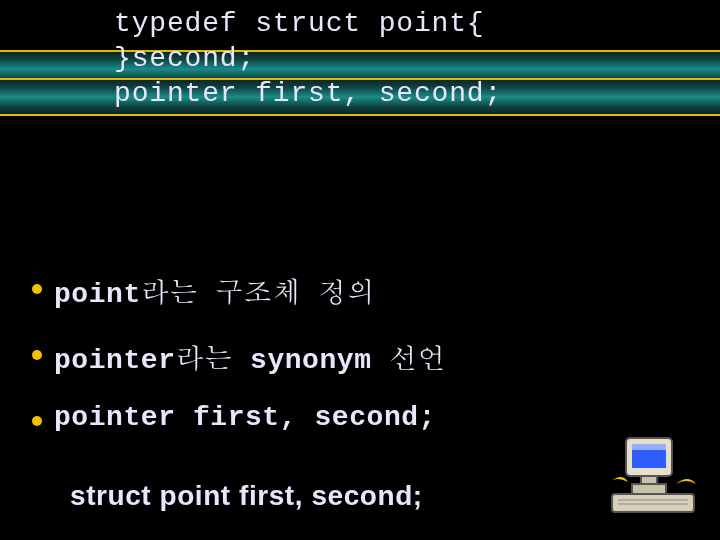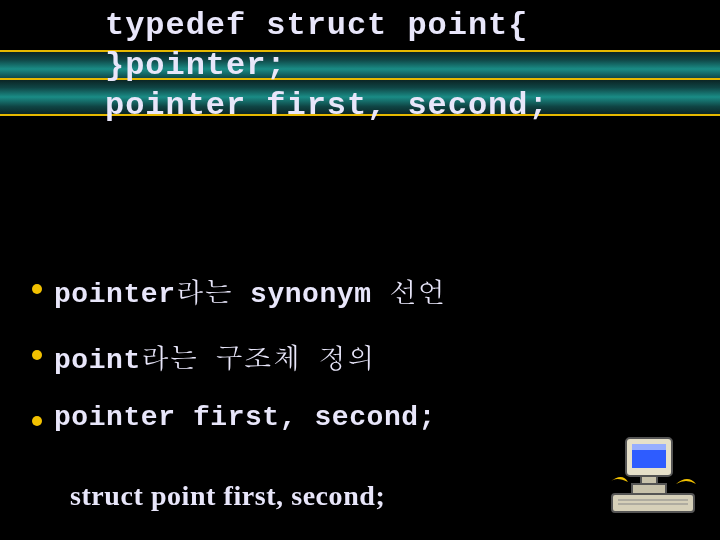--- a/index.html
+++ b/index.html
@@ -6,25 +6,25 @@
   html,body { width:720px; height:540px; }
   body {
     background:#000;
     font-family:"Batang","BatangChe","Courier New",monospace;
     color:#e8e6fa;
     position:relative;
     overflow:hidden;
   }
   .code-block {
     position:absolute;
-    left:105px;
+    left:114px;
     top:6px;
-    font-size:32px;
+    font-size:28px;
     line-height:1.25;
-    font-weight:700;
+    font-weight:400;
     letter-spacing:0.03em;
     font-family:"Courier New",monospace;
   }
   .code-block .indent1 { padding-left:0; }
   .code-block .indent2 { padding-left:52px; }
   .bullets {
     position:absolute;
     left:32px;
     top:270px;
     font-size:28px;
@@ -43,21 +43,21 @@
     flex:0 0 auto;
   }
   .bullets .txt { white-space:pre; font-family:"Courier New","Batang",monospace; }
   .sub-line {
     position:absolute;
     left:70px;
     top:480px;
     font-size:28px;
     font-weight:600;
     letter-spacing:0.02em;
-    font-family:Liberation Serif, serif;
+    font-family:Liberation Sans, sans-serif;
   }
   .bar {
     position:absolute;
     left:0; width:720px; height:34px;
     box-shadow:0 -2px 0 #e6b800, 0 2px 0 #e6b800;
     background:linear-gradient(to bottom,#0b2525 0%,#0f4444 22%,#1a8c86 50%,#0f4444 78%,#0b2525 100%);
     z-index:-1;
   }
   .bar.top { top:52px; }
   .bar.bottom { top:80px; }
@@ -70,32 +70,32 @@
   }
 </style>
 </head>
 <body>
 
 <div class="bar top"></div>
 <div class="bar bottom"></div>
 
 <div class="code-block">
   <div class="indent1">typedef struct point{</div>
-  <div class="indent1">}pointer;</div>
+  <div class="indent1">}second;</div>
   <div class="indent1">pointer first, second;</div>
 </div>
 
 <div class="bullets">
   <div class="row">
     <div class="dot"></div>
-    <div class="txt">pointer라는 synonym 선언</div>
+    <div class="txt">point라는 구조체 정의</div>
   </div>
   <div class="row">
     <div class="dot"></div>
-    <div class="txt">point라는 구조체 정의</div>
+    <div class="txt">pointer라는 synonym 선언</div>
   </div>
   <div class="row">
     <div class="dot"></div>
     <div class="txt">pointer first, second;</div>
   </div>
 </div>
 
 <div class="sub-line">struct point first, second;</div>
 
 <div class="computer">

